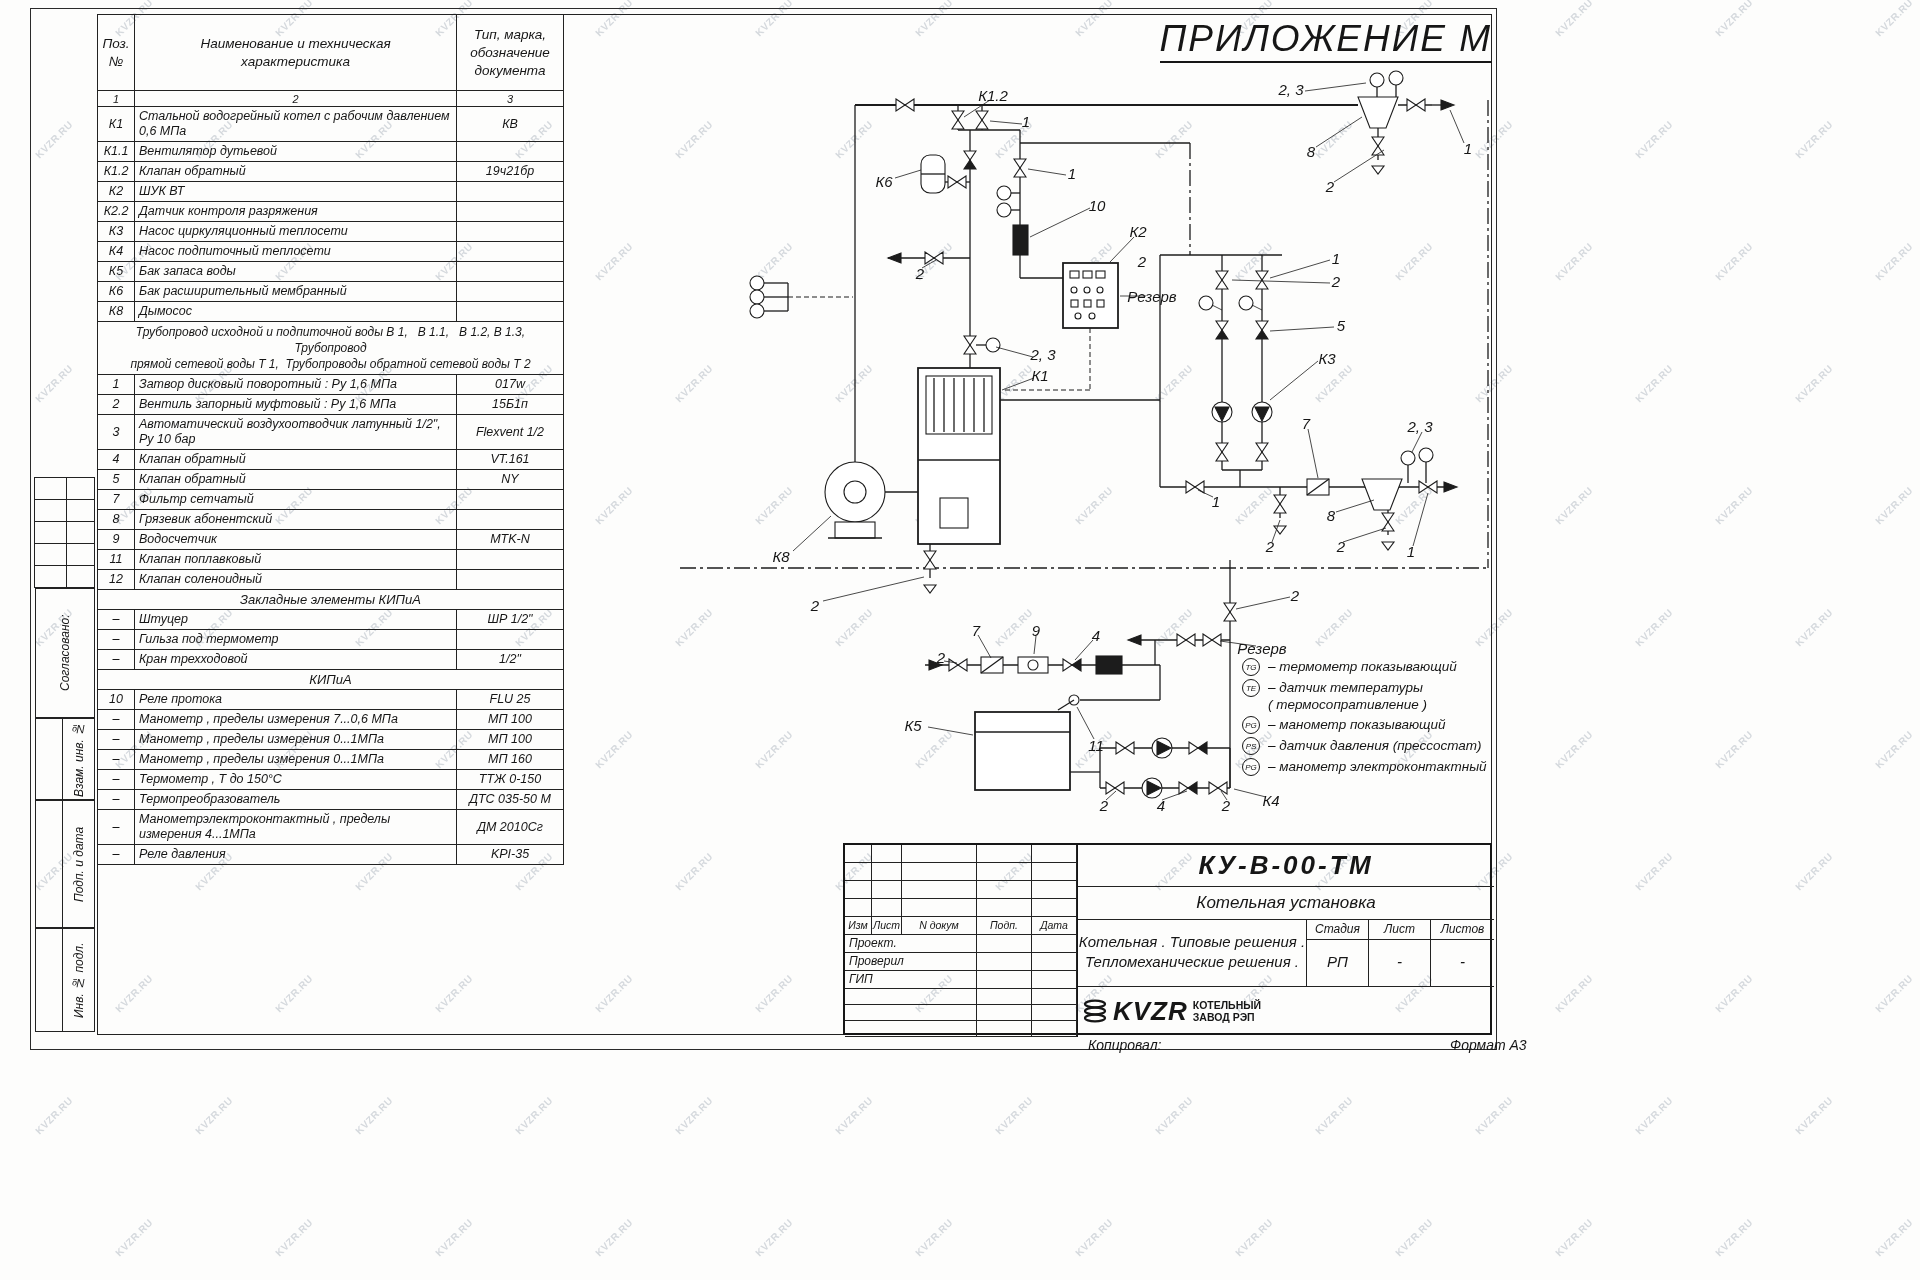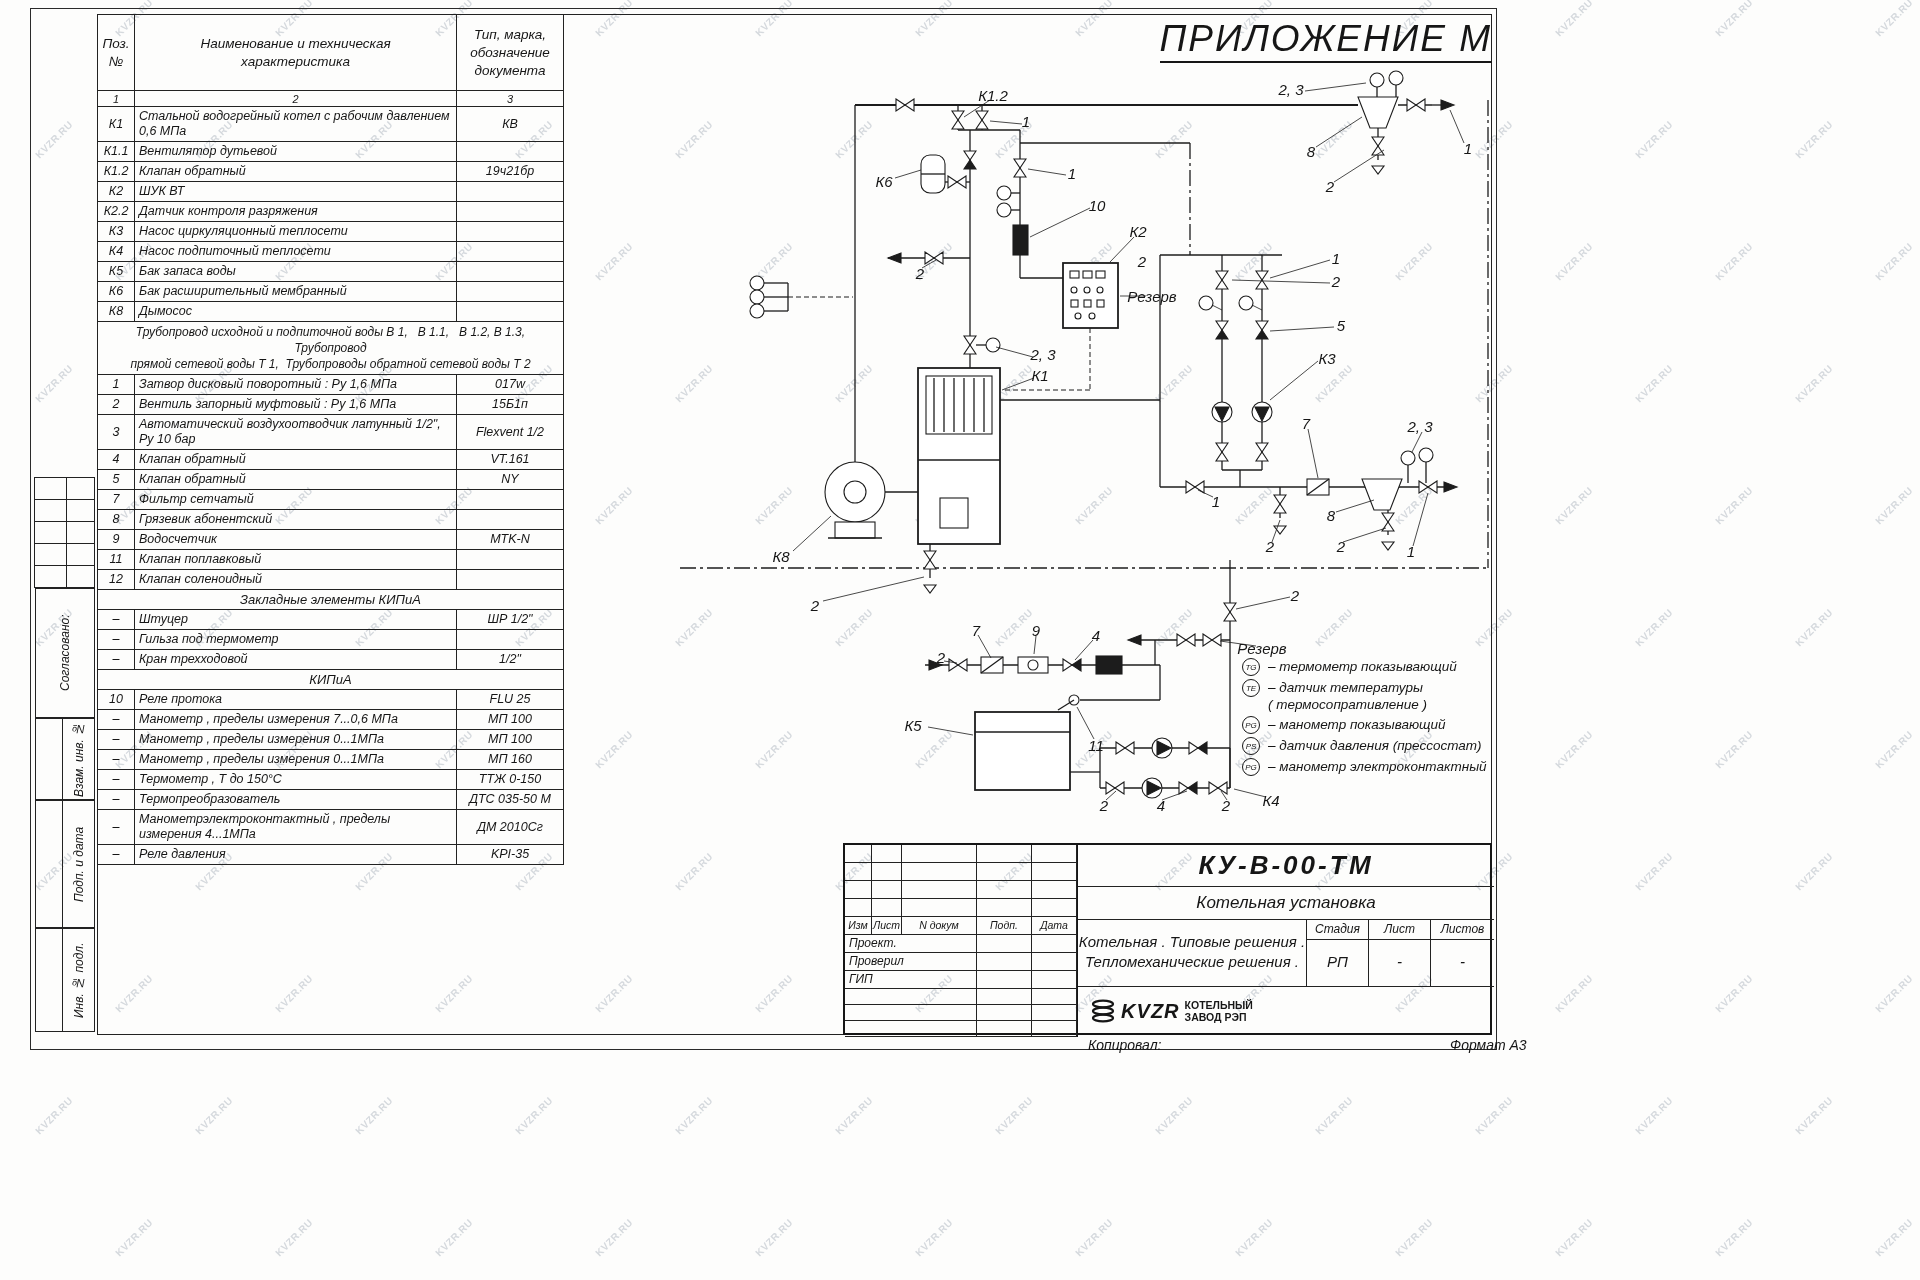--- a/index.html
+++ b/index.html
@@ -92,21 +92,21 @@
                 font-style:italic; font-size:12px; text-align:center; line-height:19px; }
   .st-hdr div:last-child { width:63px; border-right:none; }
   .st-val { display:flex; height:46px; }
   .st-val div { width:62px; border-right:1px solid #222; font-style:italic; font-size:15px;
                 text-align:center; line-height:44px; }
   .st-val div:last-child { width:63px; border-right:none; }
   .tb-bottom { height:48px; display:flex; }
   .tb-drawname { width:230px; border-right:1px solid #222; text-align:center; font-style:italic;
                  font-size:16px; line-height:46px; }
   .tb-logo { width:187px; display:flex; align-items:center; justify-content:center; gap:5px; }
-  .logo-txt { font-weight:bold; font-style:italic; font-size:20px; letter-spacing:1px; }
+  .logo-txt { font-weight:bold; font-style:italic; font-size:26px; letter-spacing:1px; }
   .logo-co { display:flex; flex-direction:column; font-weight:bold; font-size:10.5px; line-height:12px; }
   .footer-text { position:absolute; z-index:3; font-style:italic; font-size:14px; }
 </style>
 </head>
 <body>
 
 <div class="canvas">
 
   <div class="wm-layer">
       <div class="wm" style="left: 110px; top: 12px;">KVZR.RU</div>

